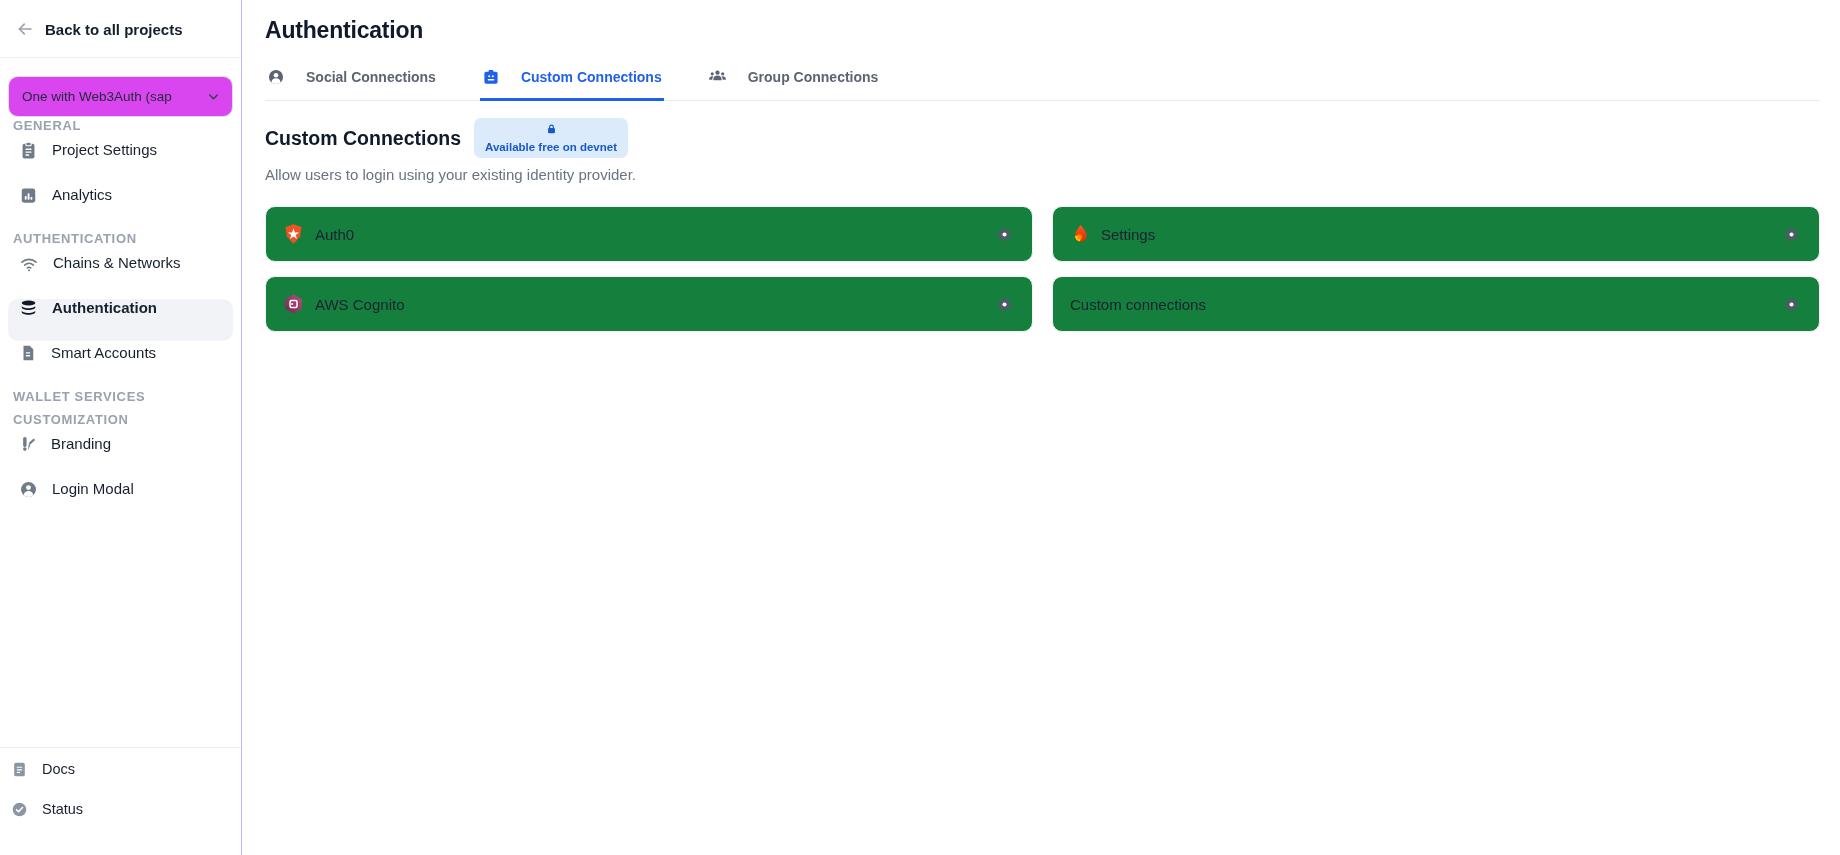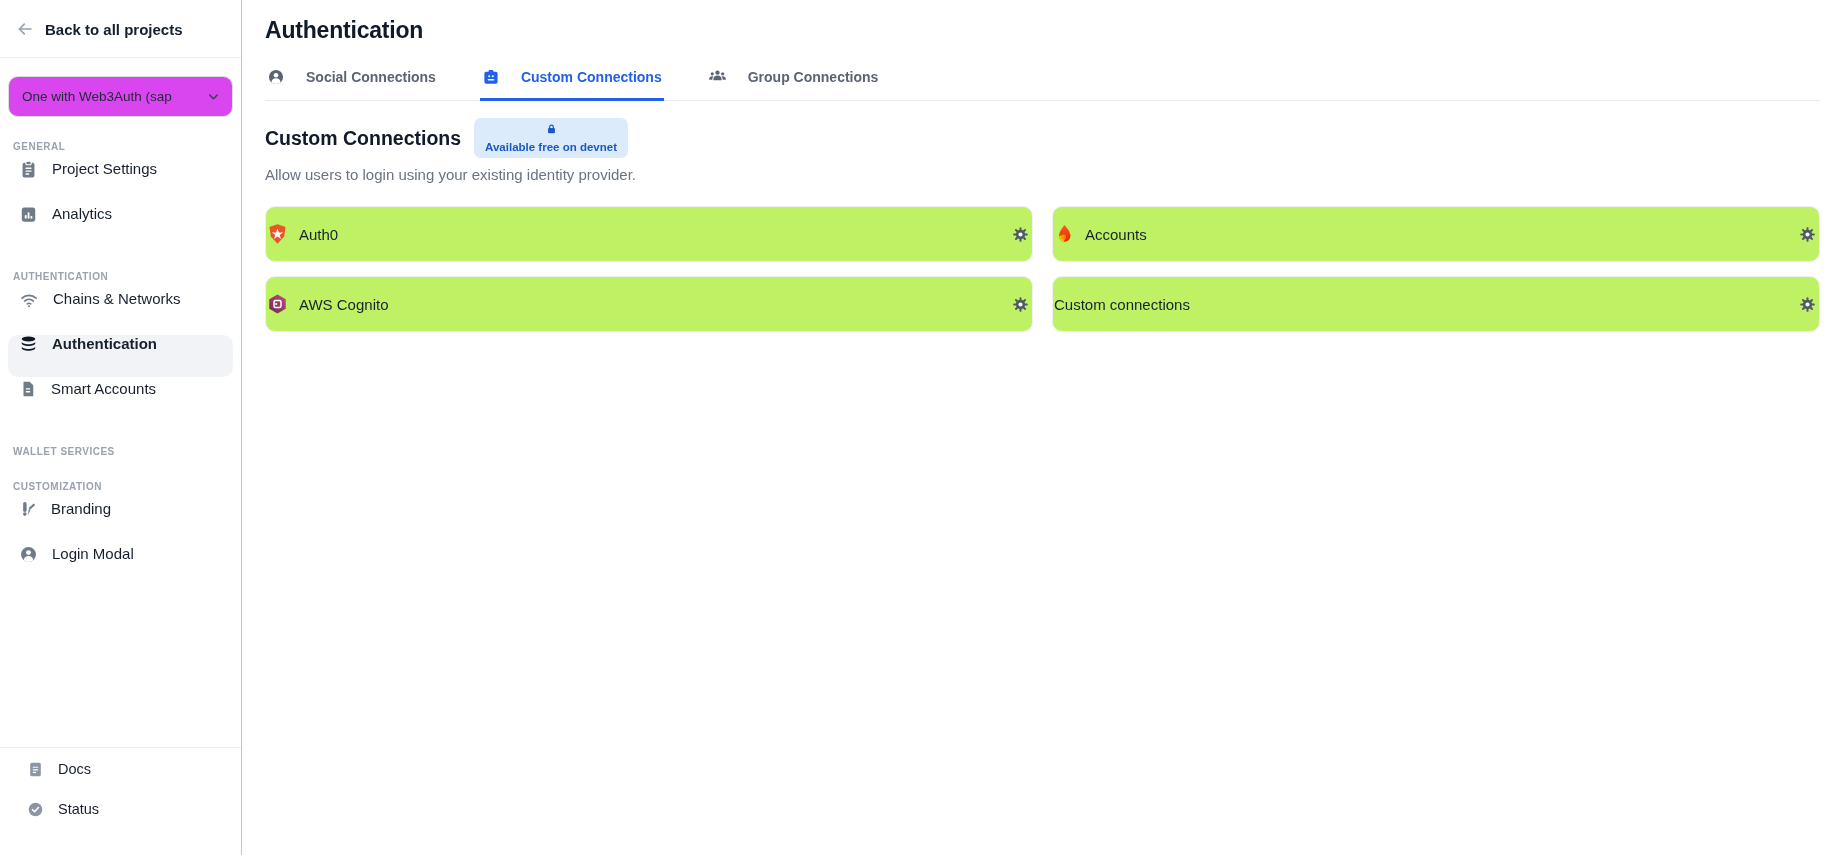--- a/index.html
+++ b/index.html
@@ -13,50 +13,50 @@
                border-bottom:1px solid #eceef1; cursor:pointer; }
   .side-head .label { font-size:15px; font-weight:700; color:#14202e; }
   .icon { display:inline-flex; align-items:center; justify-content:center; flex:none; }
 
   .proj-select { margin:18px 8px 0 8px; height:41px; border:1px solid #d9dde2; border-radius:10px;
                  background:#d946ef; display:flex; align-items:center; justify-content:space-between;
                  padding:0 11px 0 13px; cursor:pointer; }
   .proj-select .val { font-size:13.5px; color:#1f2937; white-space:nowrap; overflow:hidden; max-width:168px; }
 
   .nav { padding:0 8px; }
-  .sec-head { margin:24px 5px 8px 5px; font-size:10px; font-weight:700; letter-spacing:.05em;
+  .sec-head { margin:1px 5px 8px 5px; font-size:13px; font-weight:700; letter-spacing:.05em;
               color:#99a2ae; }
   .nav-item { height:42px; margin-bottom:3px; border-radius:10px; display:flex; align-items:flex-start;
               gap:14px; padding:0 11px; font-size:15px; font-weight:500; color:#18202f; cursor:pointer; }
   .nav-item.active { background:#f1f3f6; font-weight:700; }
   .nav-item .icon svg { display:block; }
 
   .side-spacer { flex:1; }
-  .side-foot { border-top:1px solid #eceef1; padding:13px 8px 14px 16px; }
+  .side-foot { border-top:1px solid #eceef1; padding:13px 8px 14px 0; }
   .side-foot .nav-item { height:37px; font-size:14.5px; }
 
   
   .main { margin-left:242px; padding:17px 20px 0 23px; }
   .page-title { font-size:23px; font-weight:700; color:#101a2b; letter-spacing:-.2px; }
 
   .tabs { margin-top:21px; display:flex; gap:42px; border-bottom:1px solid #e7e9ec; }
   .tab { display:flex; align-items:center; gap:21px; padding:2px 2px 12px 2px; font-size:14px;
          font-weight:600; color:#5b6472; cursor:pointer; border-bottom:3px solid transparent;
          margin-bottom:-1px; }
   .tab.active { color:#2160ea; border-bottom-color:#2160ea; }
 
   .section-head { margin-top:17px; display:flex; align-items:center; gap:13px; }
   .section-title { font-size:19.5px; font-weight:700; color:#101a2b; }
   .badge { display:inline-flex; align-items:center; gap:6px; background:#dcebfb; color:#1859c6;
            font-size:11.5px; font-weight:700; padding:5px 11px; border-radius:7px;flex-direction:column; }
   .section-sub { margin-top:8px; font-size:15px; color:#6a7381; }
 
   .cards { margin-top:23px; display:grid; grid-template-columns:1fr 1fr; column-gap:19px; row-gap:14px; }
-  .card { height:56px; background:#bef264; border:1px solid #eff1f3; border-radius:10px;
-          display:flex; align-items:center; gap:11px; padding:0 1px; cursor:pointer;justify-content:flex-end; }
+  .card { height:56px; background:#15803d; border:1px solid #eff1f3; border-radius:10px;
+          display:flex; align-items:center; gap:11px; padding:0 17px; cursor:pointer;justify-content:flex-end; }
   .card .label { font-size:15px; font-weight:500; color:#1a2230; }
   .gear-btn { margin-left:auto; background:none; border:none; cursor:pointer; display:flex; padding:2px; }
 </style>
 </head>
 <body>
 
 <aside class="sidebar">
 
   <div class="side-head">
     <span class="icon">
@@ -307,21 +307,21 @@
               <path d="M12.6 1.2 C9.2 5.6 6 10.2 6 14.3 a6.9 6.9 0 0 0 13.8 0 C19.8 9.6 15 4 12.6 1.2 Z"></path>
             </clipPath>
           </defs>
           <path fill="url(#fbg)" d="M12.6 1.2 C9.2 5.6 6 10.2 6 14.3 a6.9 6.9 0 0 0 13.8 0 C19.8 9.6 15 4 12.6 1.2 Z"></path>
           <g clip-path="url(#fbclip)">
             <circle cx="8.9" cy="17.6" r="3.8" fill="#ffc400"></circle>
             <circle cx="11.4" cy="15.4" r="3.1" fill="#ff9100" opacity=".85"></circle>
           </g>
         </svg>
       </span>
-      <span class="label">Accounts</span>
+      <span class="label">Settings</span>
       <button class="gear-btn">
         <span class="icon">
           <svg width="17" height="17" viewBox="0 0 24 24">
             <g fill="#4f5a68">
               <rect x="10.6" y="1.6" width="2.8" height="20.8" rx="1.3"></rect>
               <rect x="10.6" y="1.6" width="2.8" height="20.8" rx="1.3" transform="rotate(45 12 12)"></rect>
               <rect x="10.6" y="1.6" width="2.8" height="20.8" rx="1.3" transform="rotate(90 12 12)"></rect>
               <rect x="10.6" y="1.6" width="2.8" height="20.8" rx="1.3" transform="rotate(135 12 12)"></rect>
               <circle cx="12" cy="12" r="6.6"></circle>
             </g>

